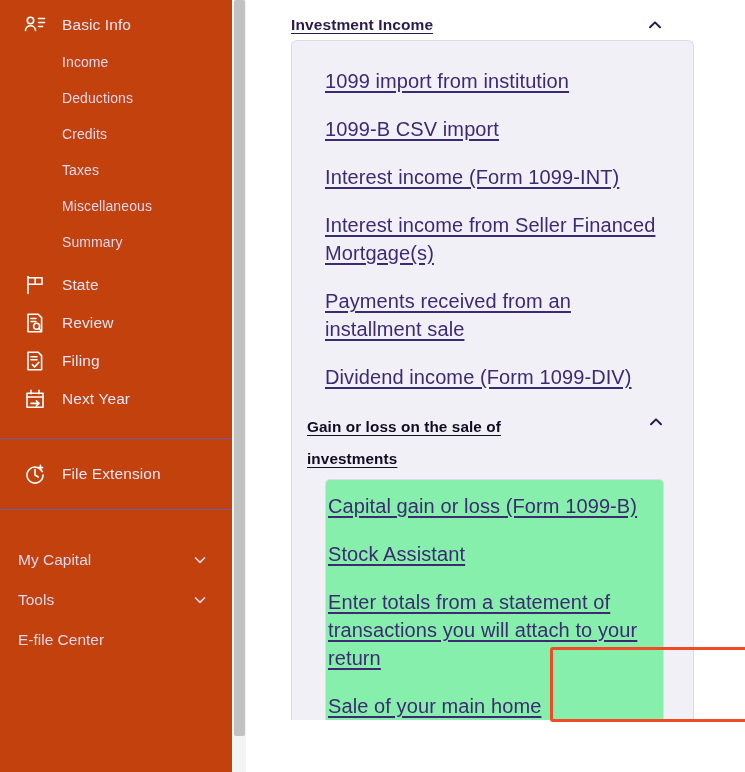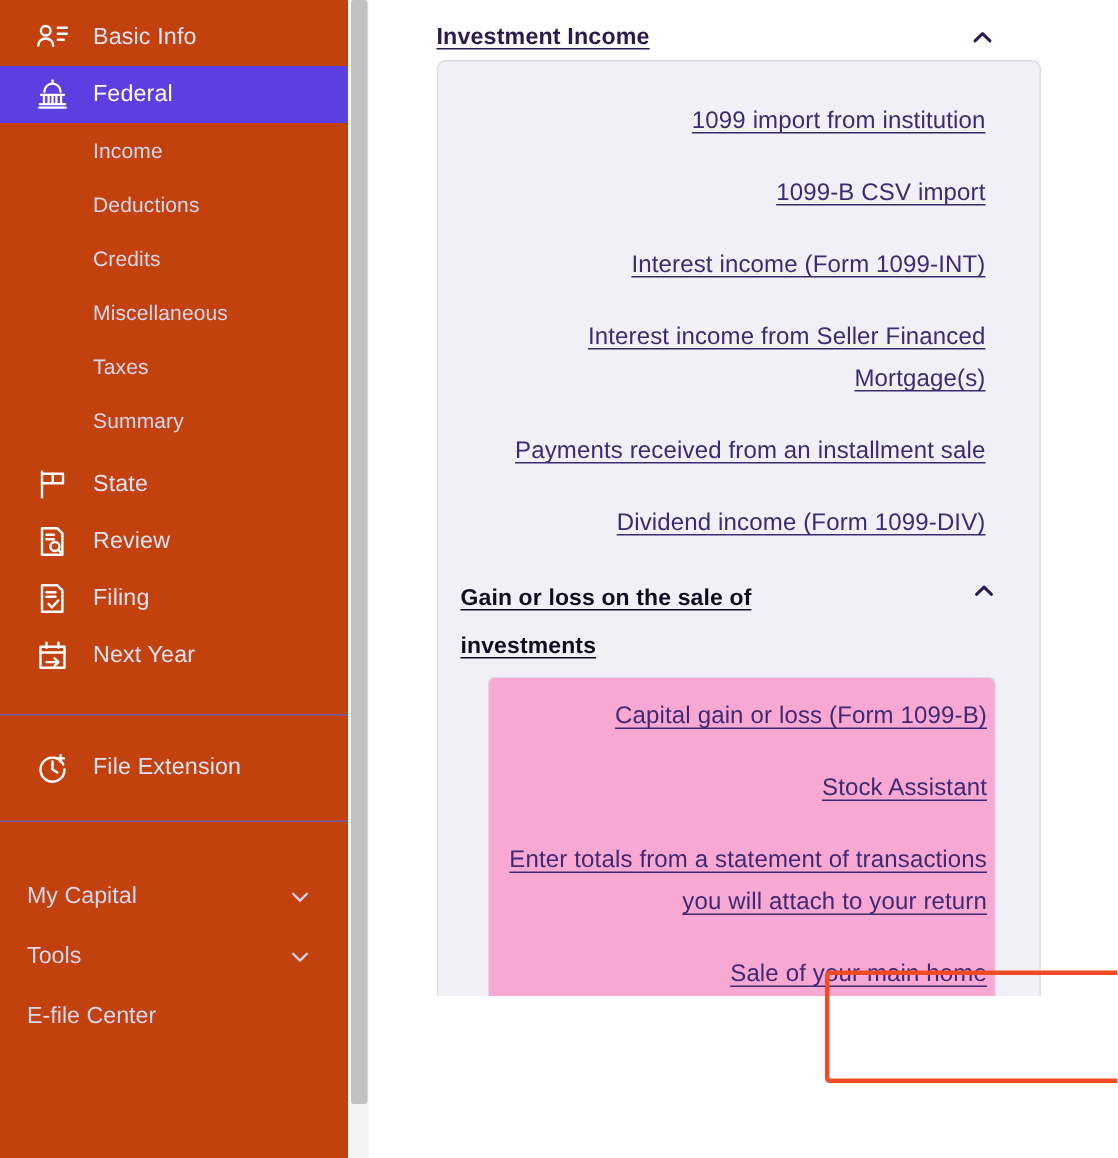--- a/index.html
+++ b/index.html
@@ -150,29 +150,28 @@
     border-radius: 6px;
     border-bottom: none;
     border-bottom-left-radius: 0;
     border-bottom-right-radius: 0;
     padding: 26px 0 0 0;
   }
 
   .lnk {
     display: block;
     color: #3d2a73;
-    font-size: 16px;
+    font-size: 20px;
     text-decoration: underline;
     text-underline-offset: 2.5px;
     line-height: 28px;
     margin: 0 0 20px 33px;
     max-width: 332px;
     cursor: pointer;
     letter-spacing: .1px;
-    text-align: right;
   }
   .lnk:last-child { margin-bottom: 0; }
 
   .sub-head {
     display: flex;
     align-items: flex-start;
     justify-content: space-between;
     margin: 0 28px 0 15px;
   }
   .sub-title {
@@ -183,21 +182,21 @@
     text-underline-offset: 3px;
     line-height: 32px;
     max-width: 230px;
     cursor: pointer;
     letter-spacing: .1px;
   }
 
   .subcard {
     margin: 4px 0 0 33px;
     width: 339px;
-    background: #f9a8d4;
+    background: #86efac;
     border: 1px solid #dcdae6;
     border-radius: 5px;
     border-bottom: none;
     border-bottom-left-radius: 0;
     border-bottom-right-radius: 0;
     padding-top: 12px;
   }
   .subcard .lnk {
     margin-left: 2px;
     margin-bottom: 20px;
@@ -230,48 +229,35 @@
       <span class="nav-icon">
         <svg width="24" height="24" viewBox="0 0 24 24" fill="none" stroke="#ffffff" stroke-width="1.6" stroke-linecap="round">
           <circle cx="7.5" cy="7.5" r="3.2"></circle>
           <path d="M2.5 17.5c0-3 2.4-4.8 5-4.8s5 1.8 5 4.8"></path>
           <path d="M15.5 5.5h6M15.5 9.5h6M15.5 13.5h4"></path>
         </svg>
       </span>
       <span>Basic Info</span>
     </div>
 
-    <div class="nav-item top active">
-      <span class="nav-icon">
-        <svg width="24" height="24" viewBox="0 0 24 24" fill="none" stroke="#ffffff" stroke-width="1.5" stroke-linecap="round">
-          <path d="M12 2.5v1.6"></path>
-          <path d="M6.6 10.2c0-3 2.4-5.4 5.4-5.4s5.4 2.4 5.4 5.4"></path>
-          <path d="M4.3 12.2h15.4"></path>
-          <path d="M6.3 12.4v5.6M9.4 12.4v5.6M12 12.4v5.6M14.6 12.4v5.6M17.7 12.4v5.6"></path>
-          <path d="M3.6 18.4h16.8"></path>
-          <path d="M3.2 20.8h17.6"></path>
-        </svg>
-      </span>
-      <span>Federal</span>
-    </div>
 
     <div class="nav-sub">
       <span>Income</span>
     </div>
     <div class="nav-sub">
       <span>Deductions</span>
     </div>
     <div class="nav-sub">
       <span>Credits</span>
     </div>
     <div class="nav-sub">
+      <span>Taxes</span>
+    </div>
+    <div class="nav-sub">
       <span>Miscellaneous</span>
-    </div>
-    <div class="nav-sub">
-      <span>Taxes</span>
     </div>
     <div class="nav-sub">
       <span>Summary</span>
     </div>
 
     <div style="height:6px"></div>
 
     <div class="nav-item top">
       <span class="nav-icon">
         <svg width="24" height="24" viewBox="0 0 24 24" fill="none" stroke="#ffffff" stroke-width="1.6" stroke-linecap="round" stroke-linejoin="round">

